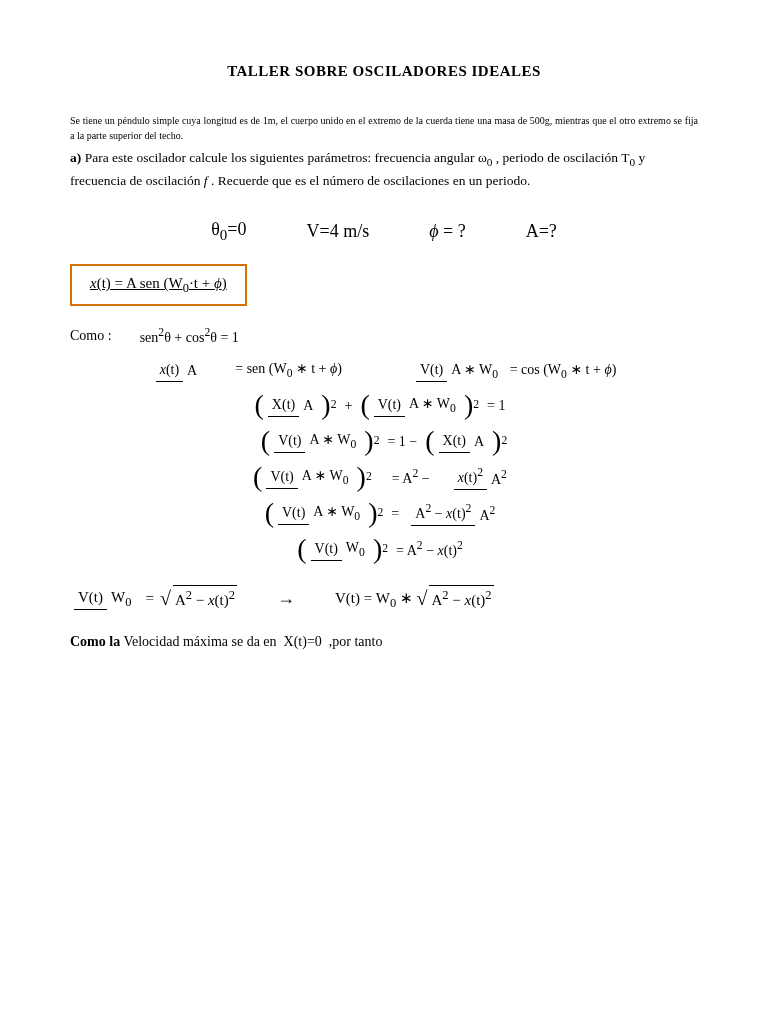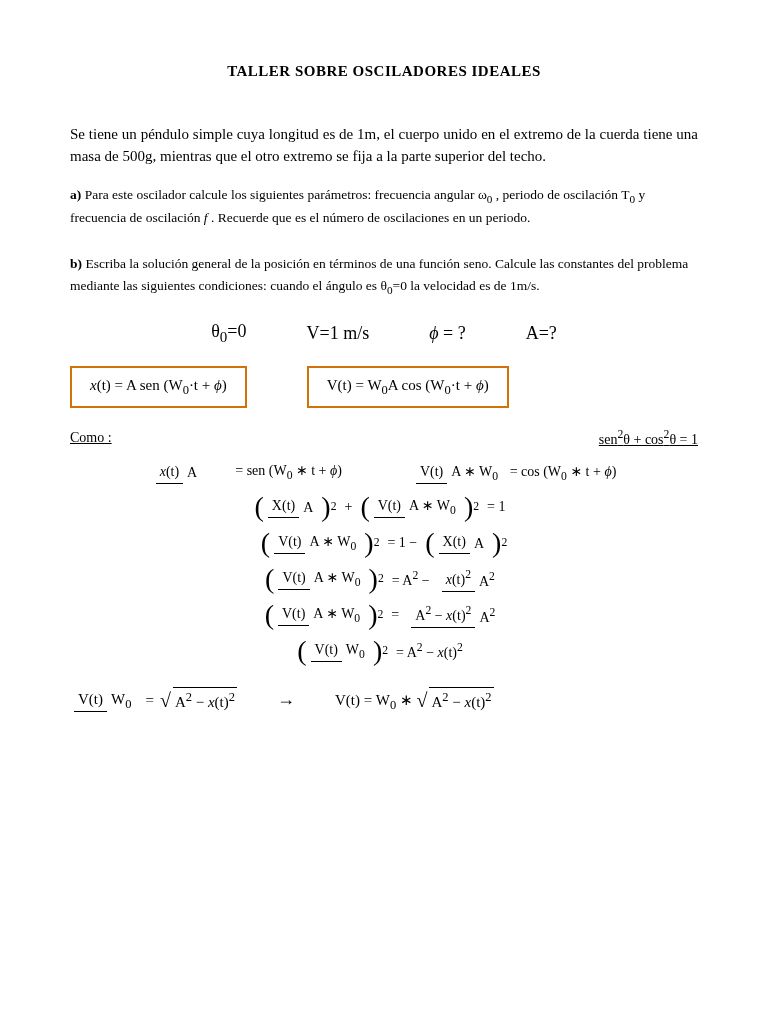--- a/index.html
+++ b/index.html
@@ -16,28 +16,28 @@
       width: 768px;
       min-height: 1024px;
       padding: 60px 70px 60px 70px;
       line-height: 1.5;
     }
 
     .title {
       text-align: center;
       font-weight: bold;
       font-size: 15px;
-      margin-bottom: 40px;
+      margin-bottom: 30px;
       letter-spacing: 0.5px;
     }
 
     .intro-text {
-      margin-bottom: 16px;
+      margin-bottom: 4px;
       text-align: justify;
-      font-size: 15px;
+      font-size: 10px;
     }
 
     .section-a {
       margin-bottom: 25px;
     }
 
     .section-label {
       font-weight: bold;
       font-size: 13.5px;
       display: inline;
@@ -59,22 +59,23 @@
       align-items: center;
       gap: 60px;
       margin: 18px 0 18px 0;
       font-size: 18px;
     }
 
     .boxed-formulas {
       display: flex;
       justify-content: flex-start;
       align-items: center;
-      gap: 60px;
+      gap: 47px;
       margin: 10px 0 18px 0;
+      text-decoration: underline;
     }
 
     .box-formula {
       border: 2px solid #d4720a;
       padding: 6px 18px;
       font-size: 15px;
       display: inline-block;
     }
 
     .como-section {
@@ -175,43 +176,36 @@
 
   <div class="intro-text">
     <span>Se tiene un péndulo simple cuya longitud es de 1m, el cuerpo unido en el extremo de la cuerda tiene una masa de 500g, mientras que el otro extremo se fija a la parte superior del techo.</span>
   </div>
 
   <div class="section-a">
     <span class="section-label">a)</span>
     <span class="section-text"> Para este oscilador calcule los siguientes parámetros: frecuencia angular ω<sub>0</sub> , periodo de oscilación T<sub>0</sub> y frecuencia de oscilación <span class="italic">f</span> . Recuerde que es el número de oscilaciones en un periodo.</span>
   </div>
 
-  <div class="section-b">
-    <span class="section-label">b)</span>
-    <span class="section-text"> Escriba la solución general de la posición en términos de una función seno. Calcule las constantes del problema mediante las siguientes condiciones: cuando el ángulo es θ<sub>0</sub>=0 la velocidad es de 1m/s.</span>
-  </div>
 
   <div class="conditions-line">
     <span>θ<sub>0</sub>=0</span>
-    <span>V=1 m/s</span>
+    <span>V=4 m/s</span>
     <span><span class="italic">ϕ</span> = ?</span>
     <span>A=?</span>
   </div>
 
   <div class="boxed-formulas">
     <div class="box-formula">
       <span><span class="italic">x</span>(t) = A sen (W<sub>0</sub>·t + <span class="italic">ϕ</span>)</span>
     </div>
-    <div class="box-formula">
-      <span>V(t) = W<sub>0</sub>A cos (W<sub>0</sub>·t + <span class="italic">ϕ</span>)</span>
-    </div>
   </div>
 
   <div class="como-section">
-    <div class="math-row" style="justify-content:space-between; gap:20px;text-decoration:underline;">
+    <div class="math-row" style="justify-content:flex-start; gap:28px;">
       <span>Como :</span>
       <span>sen<sup>2</sup>θ + cos<sup>2</sup>θ = 1</span>
     </div>
 
     <div class="math-row" style="margin-top:10px;">
       <span class="frac">
         <span class="num"><span class="italic">x</span>(t)</span>
         <span class="den">A</span>
       </span>
       <span>= sen (W<sub>0</sub> ∗ t + <span class="italic">ϕ</span>)</span>
@@ -262,21 +256,21 @@
     </div>
 
     <div class="math-line">
       <span class="big-paren">(</span>
       <span class="frac">
         <span class="num">V(t)</span>
         <span class="den">A ∗ W<sub>0</sub></span>
       </span>
       <span class="big-paren">)</span>
       <sup>2</sup>
-      <span style="margin:0 8px;">= A<sup>2</sup> −</span>
+      <span style="margin:0 20px;">= A<sup>2</sup> −</span>
       <span class="frac">
         <span class="num"><span class="italic">x</span>(t)<sup>2</sup></span>
         <span class="den">A<sup>2</sup></span>
       </span>
     </div>
 
     <div class="math-line">
       <span class="big-paren">(</span>
       <span class="frac">
         <span class="num">V(t)</span>
@@ -323,15 +317,18 @@
 
       <span style="display:inline-flex; align-items:flex-end; gap:4px;">
         <span>V(t) = W<sub>0</sub> ∗</span>
         <span class="sqrt-expr">
           <span class="sqrt-symbol">√</span>
           <span class="sqrt-content">A<sup>2</sup> − <span class="italic">x</span>(t)<sup>2</sup></span>
         </span>
       </span>
     </div>
 
+    <div class="como-la">
+      <strong>Como la</strong> Velocidad máxima se da en &nbsp;X(t)=0 &nbsp;,por tanto
+    </div>
   </div>
 
 </div>
 
 </body></html>

